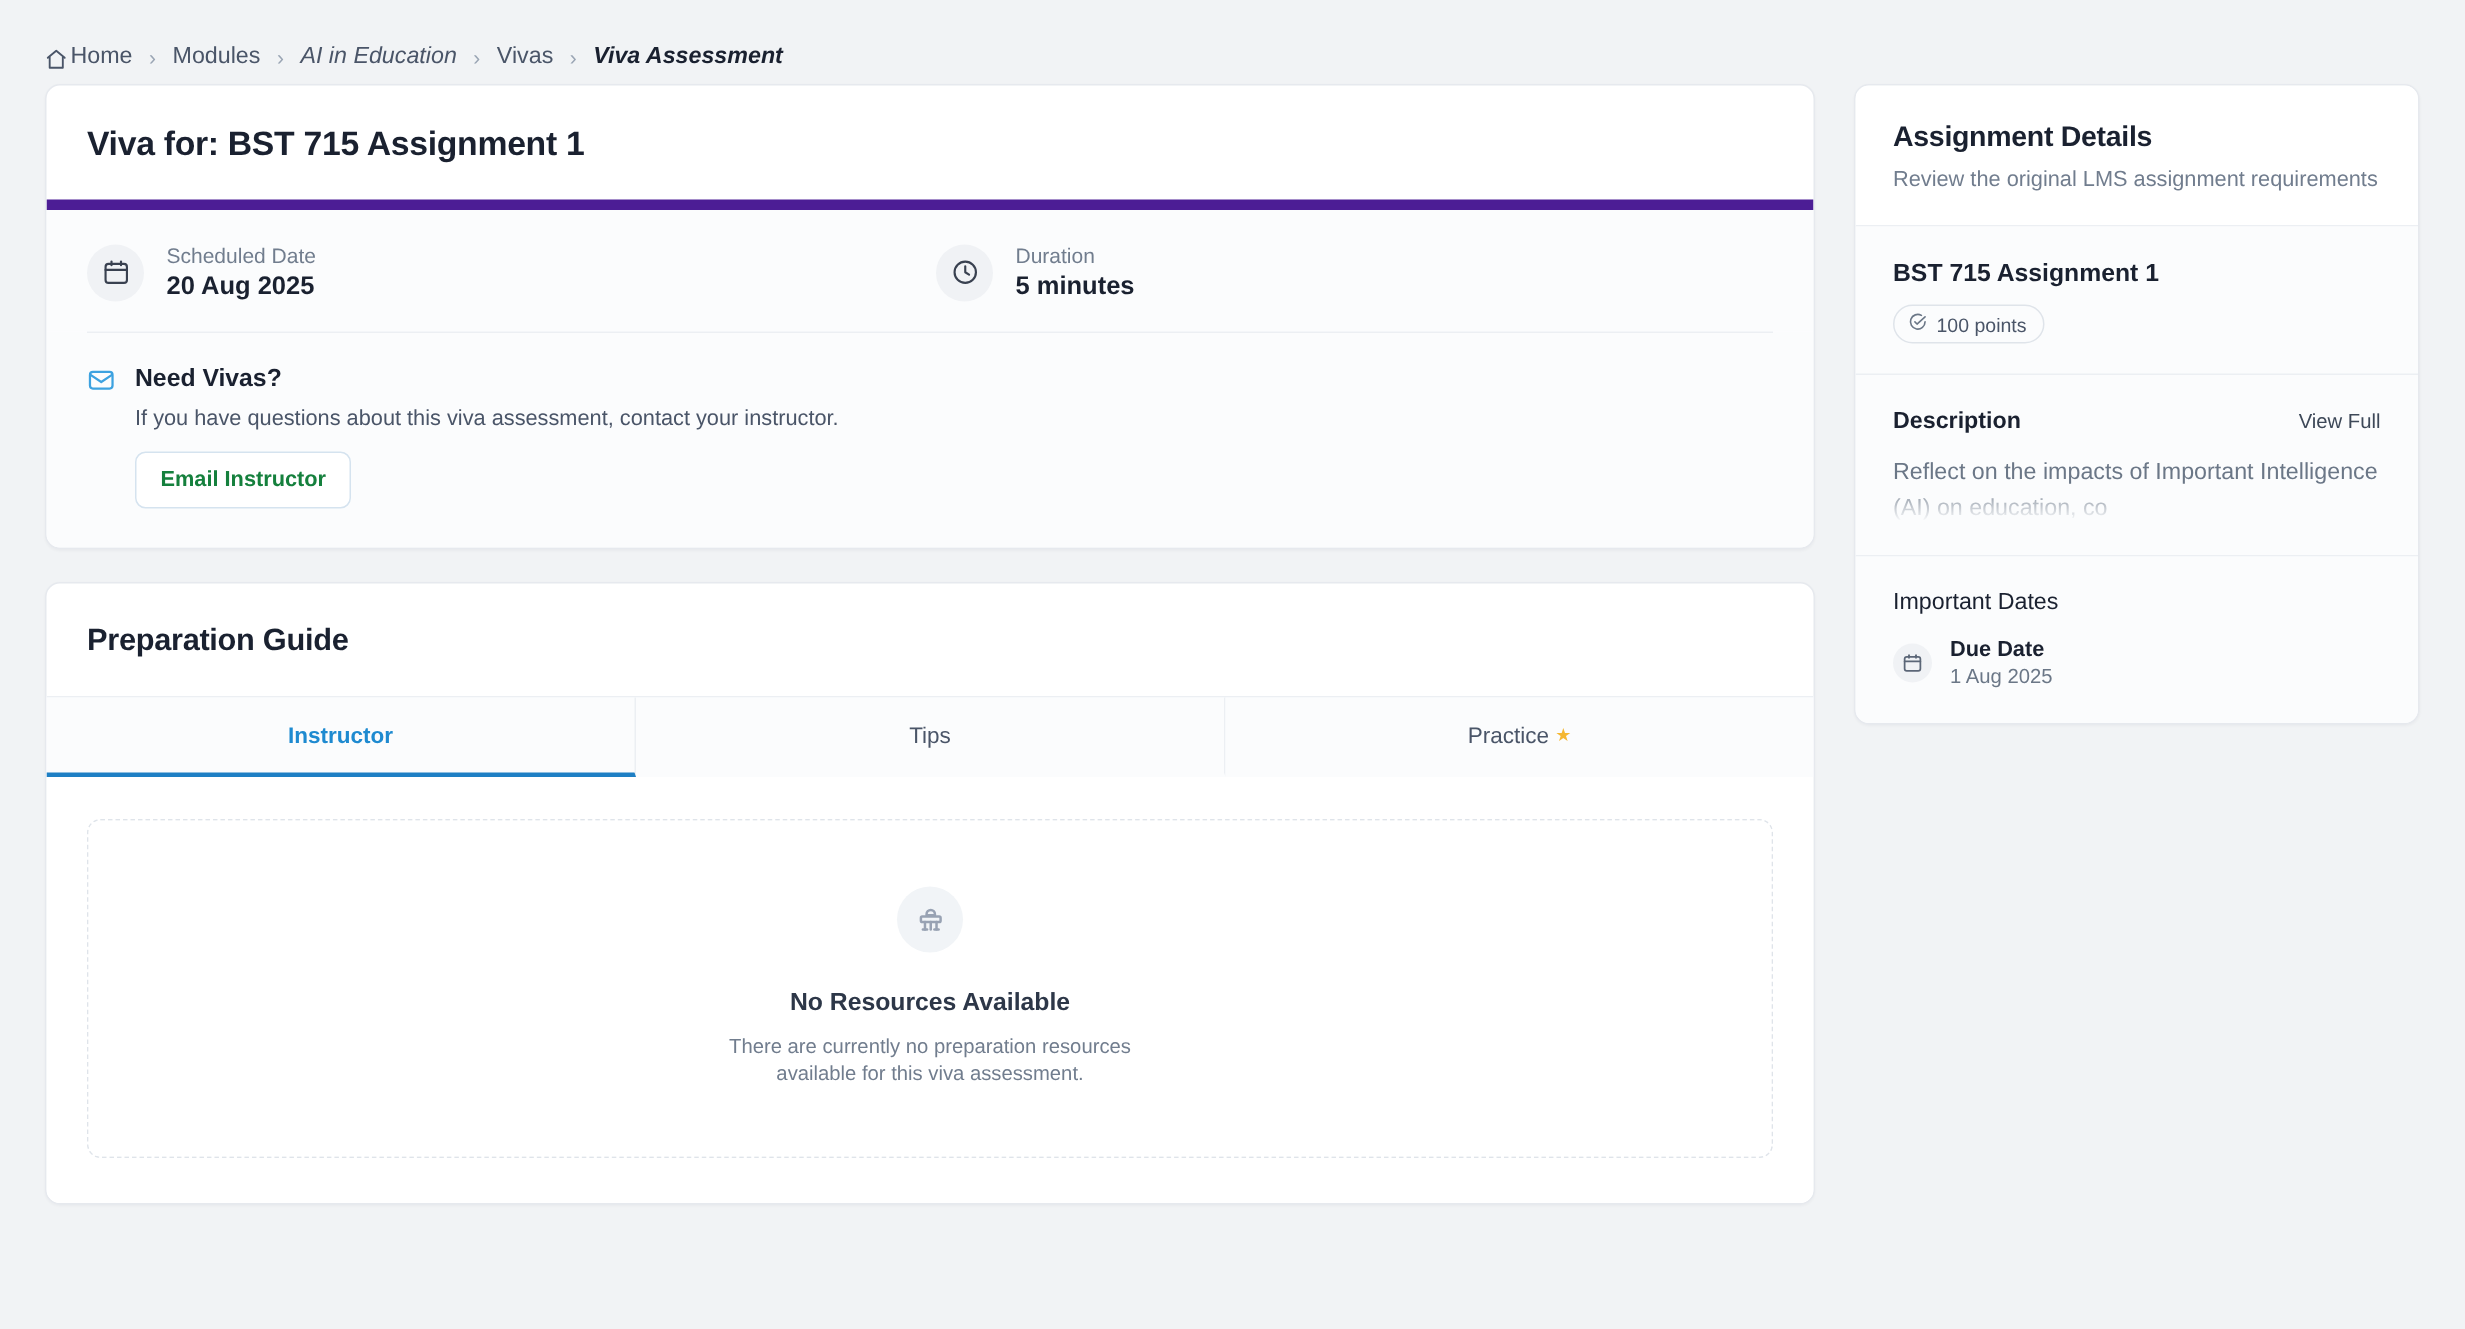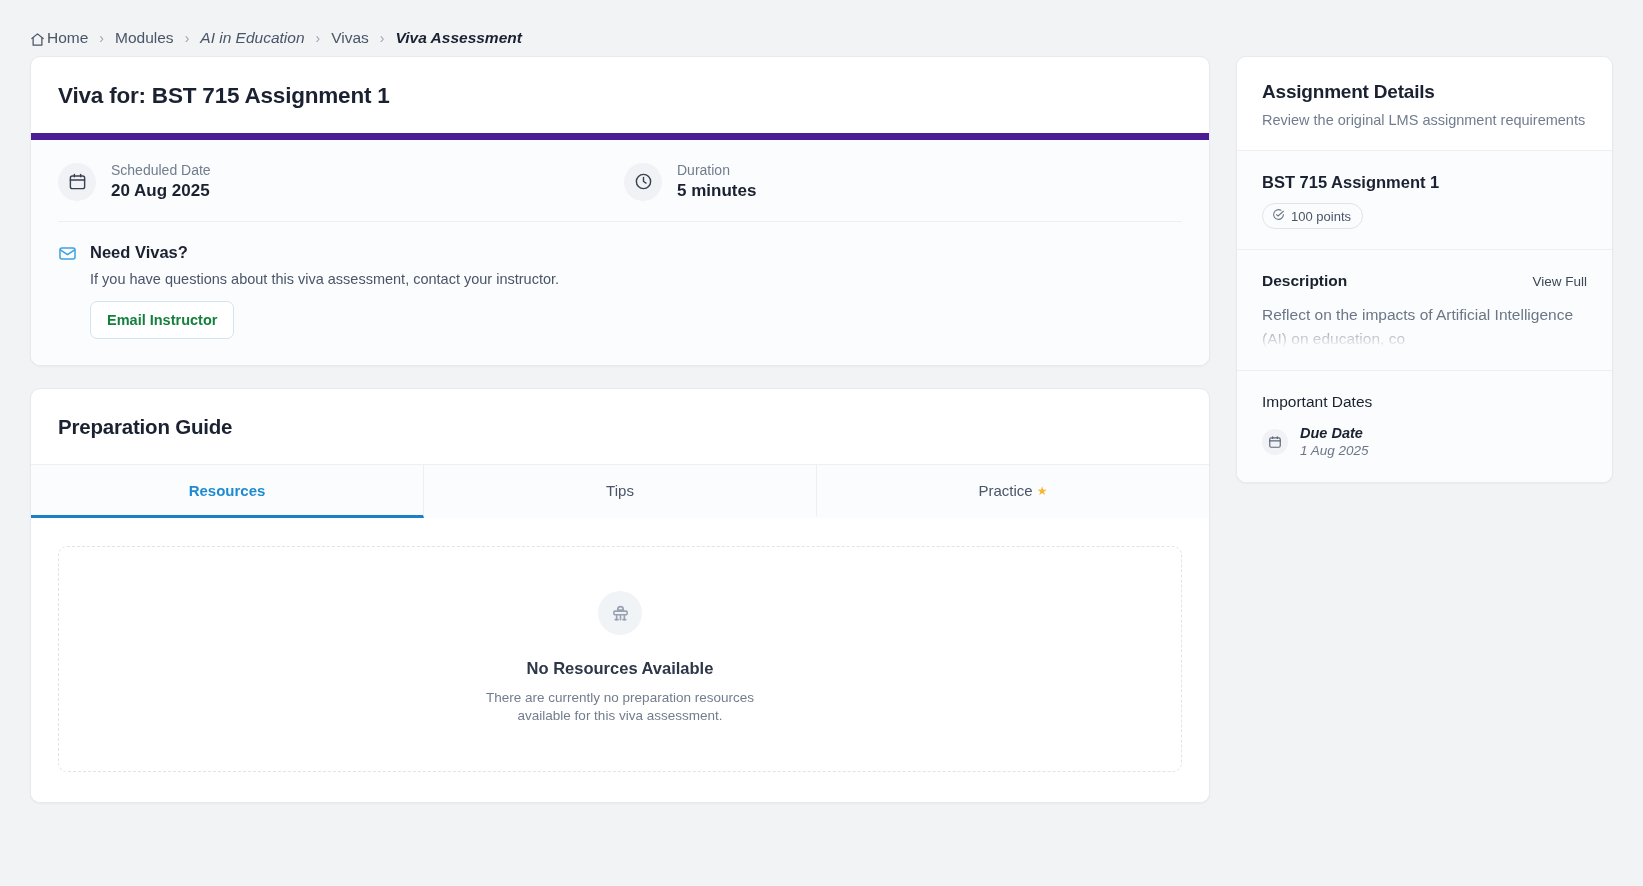--- a/index.html
+++ b/index.html
@@ -197,21 +197,21 @@
     line-height: 1.52;
     color: #6b7787;
   }
   .desc-body::after {
     content: "";
     position: absolute; left: 0; right: 0; bottom: 0; height: 28px;
     background: linear-gradient(to bottom, rgba(251,252,253,0) 0%, rgba(251,252,253,1) 92%);
   }
 
   .dates-label { font-size: 15.5px; color: #1a2130; margin-bottom: 14px; }
-  .date-row { display: flex; align-items: center; gap: 12px; font-style: italic; }
+  .date-row { display: flex; align-items: center; gap: 12px; }
   .date-icon {
     width: 26px; height: 26px; flex: none;
     border-radius: 50%;
     background: #f0f2f5;
     display: flex; align-items: center; justify-content: center;
   }
   .date-name { font-size: 14.5px; font-weight: 700; color: #1a2130; margin-bottom: 2px; }
   .date-value { font-size: 13.5px; color: #6b7787; }
   .last-sec { border-bottom: none; padding-bottom: 24px; }
 </style>
@@ -304,21 +304,21 @@
         </div>
       </section>
 
       <section class="card prep-card">
         <div class="prep-head">
           <h2 class="prep-title">Preparation Guide</h2>
         </div>
 
         <div class="tabs">
           <div class="tab active">
-            <span>Resources</span>
+            <span>Instructor</span>
           </div>
           <div class="tab">
             <span>Tips</span>
           </div>
           <div class="tab">
             <span>Practice</span>
             <span class="star">★</span>
           </div>
         </div>
 
@@ -361,21 +361,21 @@
             </span>
             <span>100 points</span>
           </span>
         </div>
 
         <div class="side-sec">
           <div class="desc-head">
             <span class="desc-label">Description</span>
             <span class="view-full">View Full</span>
           </div>
-          <div class="desc-body">Reflect on the impacts of Artificial Intelligence (AI) on education, co</div>
+          <div class="desc-body">Reflect on the impacts of Important Intelligence (AI) on education, co</div>
         </div>
 
         <div class="side-sec last-sec">
           <div class="dates-label">Important Dates</div>
           <div class="date-row">
             <span class="date-icon">
               <svg width="14" height="14" viewBox="0 0 24 24" fill="none" stroke="#5b6677" stroke-width="2" stroke-linecap="round" stroke-linejoin="round">
                 <rect x="3" y="5" width="18" height="16" rx="2.5"></rect>
                 <path d="M3 10h18"></path>
                   <path d="M8 3v3"></path>

